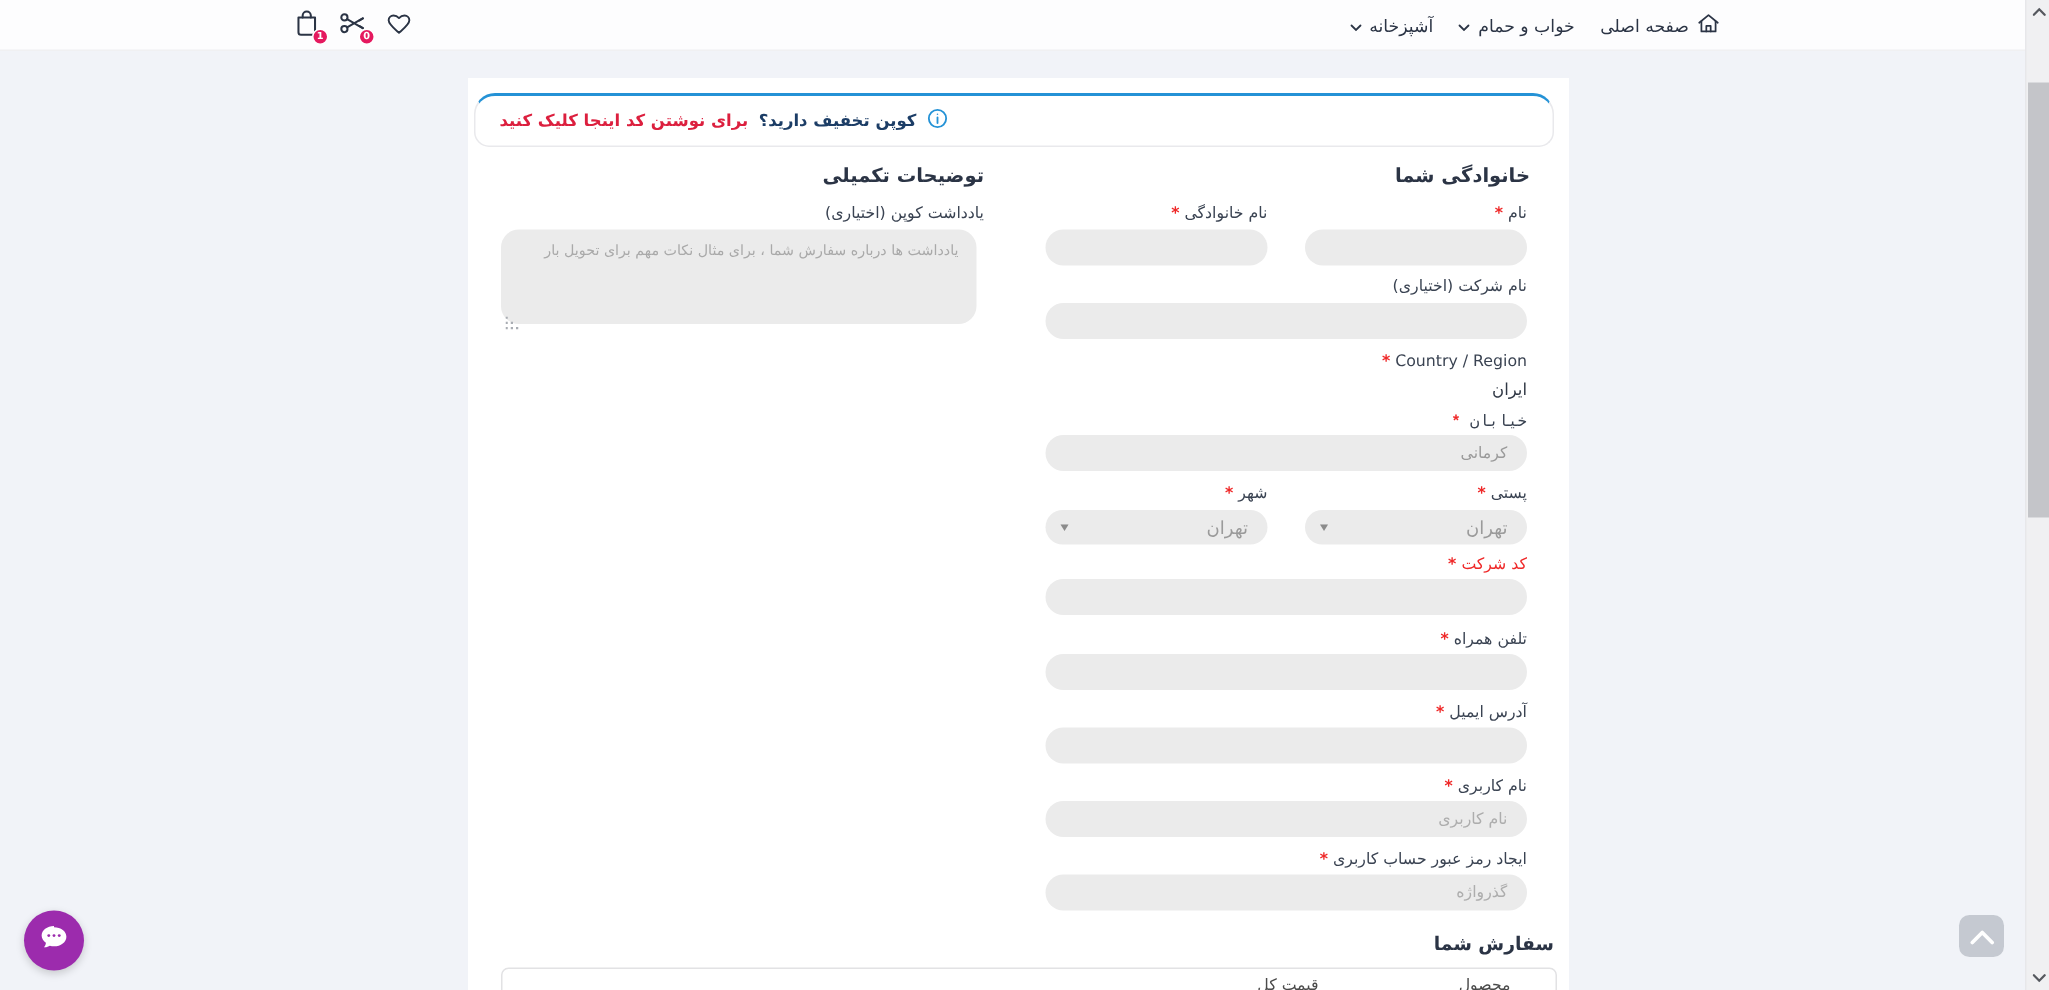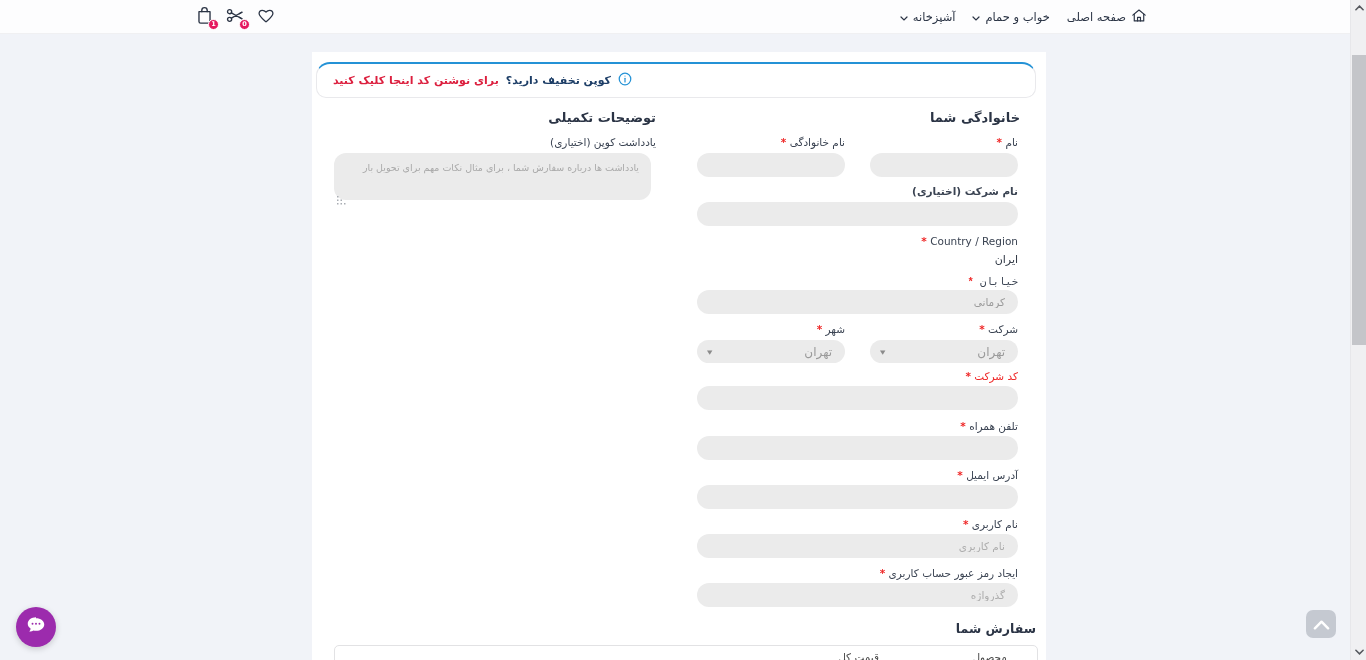--- a/index.html
+++ b/index.html
@@ -32,21 +32,21 @@
   .flabel .req { color:#ef2828; font-weight:bold; }
   .flabel.err { color:#ef2828; }
   .fvalue { position:absolute; font-size:11px; color:#2f3744; direction:rtl; white-space:nowrap; }
 
   .pill { position:absolute; height:24px; background:#ebebeb; border:none; border-radius:12px; direction:rtl; text-align:right; padding:0 13px; font-size:10.5px; color:#9a9a9a; font-family:"DejaVu Sans", sans-serif; outline:none; }
   .pill::placeholder { color:#adadad; opacity:1; }
   .sel { position:absolute; height:23px; background:#ebebeb; border-radius:12px; direction:rtl; display:flex; align-items:center; justify-content:space-between; padding:0 13px 0 10px; cursor:pointer; }
   .sel .val { font-size:12px; color:#9a9a9a; }
   .sel .car { font-size:7px; color:#8b8b8b; transform:scaleY(.8); }
 
-  .note-area { position:absolute; top:101px; right:395px; width:317px; height:47px; background:#ebebeb; border-radius:12px; direction:rtl; padding:8px 12px; font-size:9.5px; color:#a9a9a9; line-height:1.4; }
+  .note-area { position:absolute; top:101px; right:395px; width:317px; height:63px; background:#ebebeb; border-radius:12px; direction:rtl; padding:8px 12px; font-size:9.5px; color:#a9a9a9; line-height:1.4; }
   .resize-dots { position:absolute; left:3px; bottom:-8px; }
 
   .otable { position:absolute; left:22px; right:8px; top:593px; height:70px; border:1px solid #e2e2e4; border-radius:5px 5px 0 0; background:#fff; }
   .ocol { position:absolute; top:5px; font-size:10.5px; color:#4a4a4a; direction:rtl; white-space:nowrap; }
 
   .chat-btn { position:absolute; left:16px; top:607px; width:40px; height:40px; border-radius:50%; background:#9c2bad; display:flex; align-items:center; justify-content:center; cursor:pointer; box-shadow:0 2px 6px rgba(0,0,0,.18); z-index:20; }
   .top-btn { position:absolute; left:1306px; top:610px; width:30px; height:28px; border-radius:7px; background:#c5c9d1; display:flex; align-items:center; justify-content:center; cursor:pointer; z-index:20; }
 </style>
 </head>
 <body>
@@ -148,35 +148,35 @@
           <rect x="0" y="0" width="1.5" height="1.5"></rect>
           <rect x="0" y="3.5" width="1.5" height="1.5"></rect>
           <rect x="3.5" y="3.5" width="1.5" height="1.5"></rect>
           <rect x="0" y="7" width="1.5" height="1.5"></rect>
           <rect x="3.5" y="7" width="1.5" height="1.5"></rect>
           <rect x="7" y="7" width="1.5" height="1.5"></rect>
         </svg>
       </span>
     </div>
 
-    <div class="flabel" style="top:133px; right:28px;font-weight:bold;">نام شرکت (اختیاری)</div>
+    <div class="flabel" style="top:133px; right:28px;">نام شرکت (اختیاری)</div>
     <input class="pill" style="top: 150px; right: 28px; width: 321px;">
 
     <div class="flabel" style="top:183px; right:28px;">
       <span>Country / Region</span> <span class="req">*</span>
     </div>
     <div class="fvalue" style="top:201px; right:28px;">ایران</div>
 
     <div class="flabel" style="top:223px; right:28px;font-family:Liberation Mono, monospace;">
       <span>خیابان</span> <span class="req">*</span>
     </div>
     <input class="pill" style="top: 238px; right: 28px; width: 321px;" value="کرمانی">
 
     <div class="flabel" style="top:271px; right:28px;">
-      <span>شرکت</span> <span class="req">*</span>
+      <span>پستی</span> <span class="req">*</span>
     </div>
     <div class="flabel" style="top:271px; right:201px;">
       <span>شهر</span> <span class="req">*</span>
     </div>
     <div class="sel" style="top:288px; right:28px; width:148px;">
       <span class="val">تهران</span>
       <span class="car">▼</span>
     </div>
     <div class="sel" style="top:288px; right:201px; width:148px;">
       <span class="val">تهران</span>

